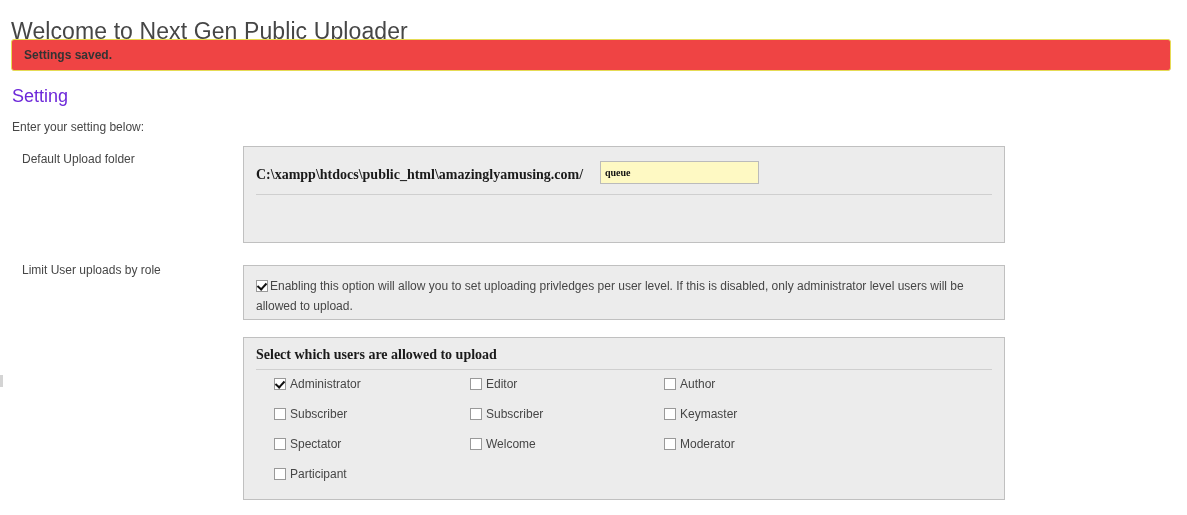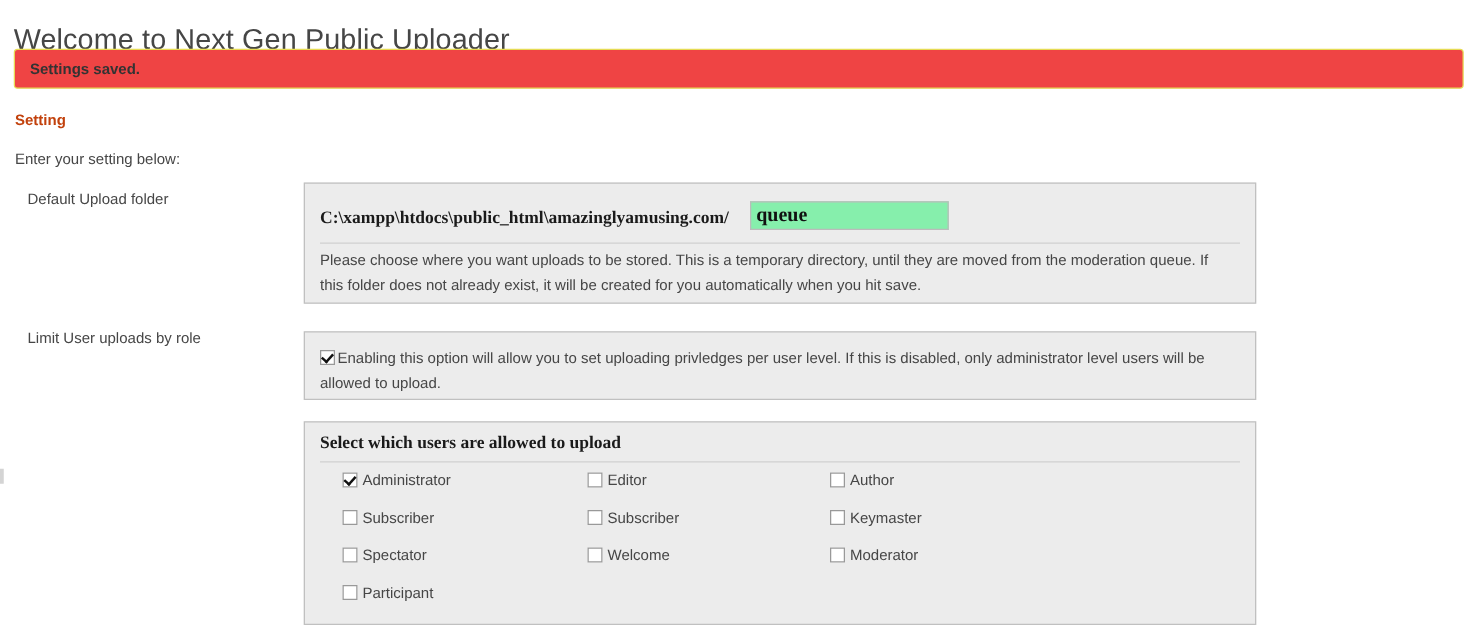--- a/index.html
+++ b/index.html
@@ -60,23 +60,23 @@
     color: #333333;
     line-height: 16px;
     white-space: nowrap;
   }
 
   
   .section-heading {
     position: absolute;
     left: 12px;
     top: 88px;
-    font-size: 12px;
-    font-weight: bold;
-    color: #c2410c;
+    font-size: 18px;
+    font-weight: normal;
+    color: #6d28d9;
     line-height: 17px;
     white-space: nowrap;
   }
   .section-sub {
     position: absolute;
     left: 12px;
     top: 119px;
     font-size: 12px;
     color: #464646;
     line-height: 16px;
@@ -127,24 +127,24 @@
     white-space: nowrap;
   }
   .path-input {
     position: absolute;
     left: 344px;
     top: 0;
     width: 159px;
     height: 23px;
     box-sizing: border-box;
     padding: 0 4px;
-    background: #86efac;
+    background: #fef9c3;
     border: 1px solid #bbbbbb;
     font-family: "Liberation Serif", serif;
-    font-size: 16px;
+    font-size: 10px;
     font-weight: bold;
     color: #111111;
     line-height: 21px;
     outline: none;
   }
   .panel-divider {
     position: absolute;
     left: 12px;
     right: 12px;
     height: 1px;
@@ -242,21 +242,20 @@
 <div class="section-sub">Enter your setting below:</div>
 
 <div class="row-label label-upload">Default Upload folder</div>
 
 <div class="panel panel-upload">
   <div class="path-line">
     <span class="path-prefix">C:\xampp\htdocs\public_html\amazinglyamusing.com/</span>
     <input class="path-input" type="text" value="queue" style="">
   </div>
   <div class="panel-divider divider-upload"></div>
-  <div class="panel-desc">Please choose where you want uploads to be stored. This is a temporary directory, until they are moved from the moderation queue. If this folder does not already exist, it will be created for you automatically when you hit save.</div>
 </div>
 
 <div class="row-label label-limit">Limit User uploads by role</div>
 
 <div class="panel panel-limit">
   <label class="check-row">
     <span class="cb checked"></span><span class="check-text">Enabling this option will allow you to set uploading privledges per user level. If this is disabled, only administrator level users will be allowed to upload.</span>
   </label>
 </div>
 

